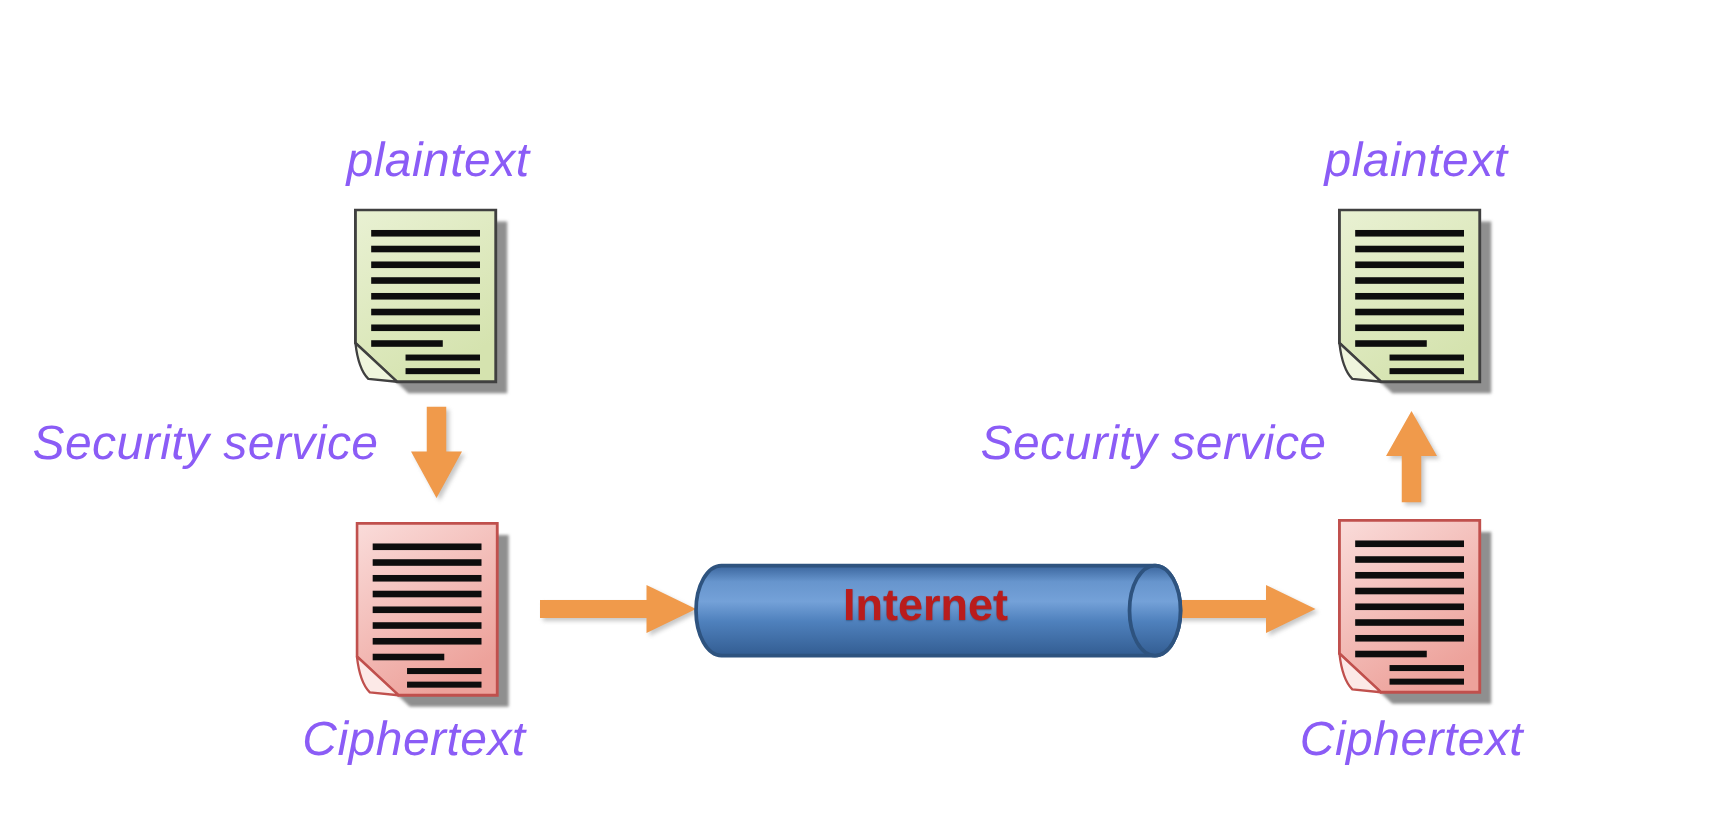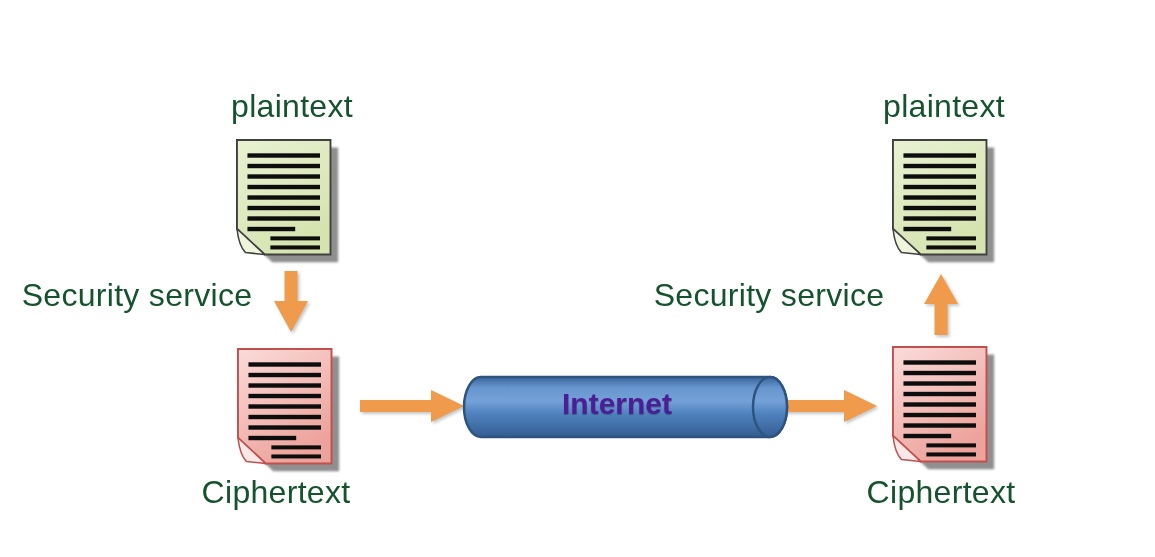--- a/index.html
+++ b/index.html
@@ -2,30 +2,30 @@
 <html><head>
 <meta charset="utf-8">
 <style>
   html,body{margin:0;padding:0;background:#ffffff;}
   #stage{
     position:relative;width:1155px;height:557px;background:#ffffff;overflow:hidden;
     font-family:"Liberation Sans","DejaVu Sans",sans-serif;
   }
   .lbl{
     position:absolute;transform:translateX(-50%);white-space:nowrap;
-    color:#14532d;font-size:32px;line-height:1.05;letter-spacing:0.3px;
+    color:#8b5cf6;font-size:32px;line-height:1.05;letter-spacing:0.3px;font-style:italic;
   }
   .lbl.big{font-size:34px;}
   .doc{position:absolute;width:105px;height:126px;}
   .arrow{position:absolute;}
   .arrow svg{display:block;filter:drop-shadow(2px 2px 1.5px rgba(130,130,130,0.45));}
   #cylinder{position:absolute;left:461px;top:375px;width:332px;height:64px;}
   #internet-label{
     position:absolute;left:617px;top:389px;transform:translateX(-50%);
-    color:#4c1d95;font-weight:bold;font-size:30px;line-height:1;white-space:nowrap;
+    color:#b91c1c;font-weight:bold;font-size:30px;line-height:1;white-space:nowrap;
     text-shadow:0 1px 1px rgba(40,60,90,0.5);
   }
 </style>
 </head>
 <body>
 
 <div id="stage">
 
   <div class="lbl" style="left:292px;top:90px;">plaintext</div>
   <div class="lbl" style="left:944px;top:90px;">plaintext</div>

